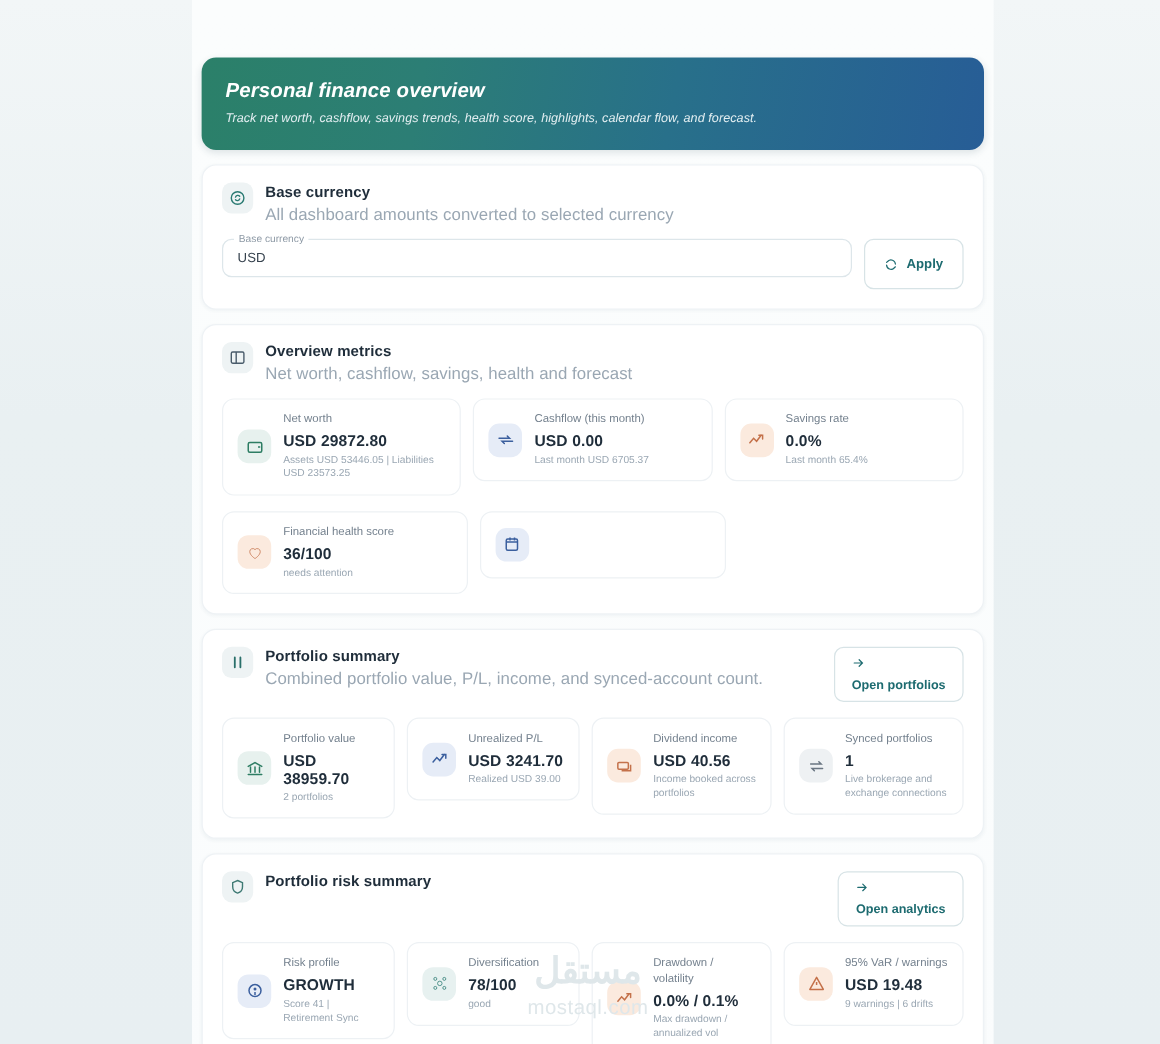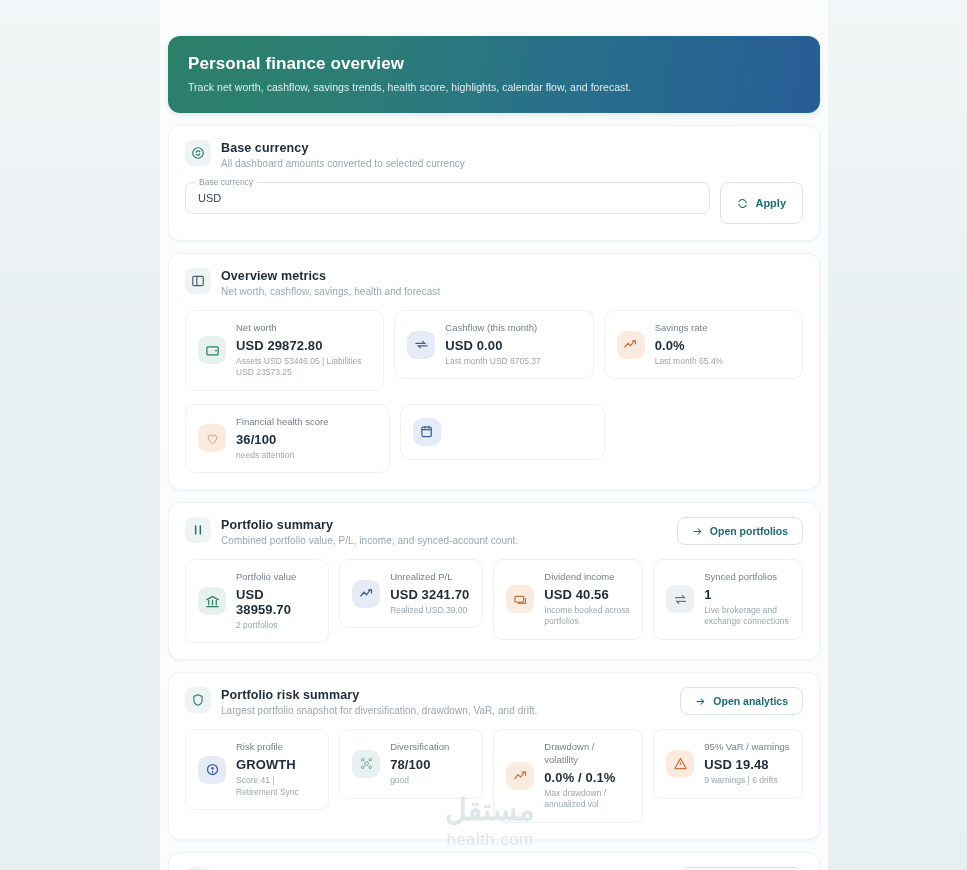--- a/index.html
+++ b/index.html
@@ -18,62 +18,64 @@
     position: absolute;
     left: 160px; top: 0;
     width: 668px;
     padding: 36px 0 0 0;
     background: linear-gradient(180deg,#fbfdfd 0%,#fafcfd 100%);
     min-height: 870px;
   }
 
   
   .hero {
-    margin: 0 8px 12px 8px;
+    margin: 12px 8px 12px 8px;
     border-radius: 12px;
     background: linear-gradient(100deg,#2b8069 0%,#2c7e75 28%,#28708a 60%,#275d96 100%);
     padding: 18px 20px 20px 20px;
     color: #fff;
     box-shadow: 0 2px 6px rgba(30,60,80,.13);
+    font-style: italic;
   }
   .hero h1 { font-size: 17px; font-weight: bold; letter-spacing: .1px; margin-bottom: 7px; }
   .hero p { font-size: 10.5px; color: #e2eef1; letter-spacing: .05px; }
 
   
   .card {
     margin: 0 8px 12px 8px;
     background: #fff;
     border: 1px solid #eef2f5;
     border-radius: 12px;
     padding: 14px 16px 16px 16px;
     box-shadow: 0 1px 3px rgba(40,70,90,.05);
   }
   .card-head { display: flex; align-items: flex-start; gap: 10px; }
   .card-head .titles { flex: 1; min-width: 0; padding-top: 1px; }
   .card-title { font-size: 12.5px; font-weight: bold; color: #1f2d3a; letter-spacing: .1px; }
-  .card-sub { font-size: 10px; color: #9aa7b3; margin-top: 3px; letter-spacing: .05px; }
+  .card-sub { font-size: 14px; color: #9aa7b3; margin-top: 3px; letter-spacing: .05px; }
 
   .hicon {
     width: 26px; height: 26px; border-radius: 8px;
     background: #eef3f4;
     display: flex; align-items: center; justify-content: center;
     flex: 0 0 26px;
   }
   .hicon svg { width: 14px; height: 14px; }
 
   
   .linkbtn {
     border: 1px solid #d7e3e6;
     background: #fff;
     border-radius: 8px;
     padding: 7px 14px;
-    display: flex; align-items: flex-end; gap: 7px;
+    display: flex; align-items: flex-start; gap: 7px;
     font-size: 10.5px; font-weight: bold; color: #1d6b70;
     white-space: nowrap;
     cursor: pointer;
+    flex-direction: column;
   }
   .linkbtn svg { width: 11px; height: 11px; }
 
   
   .field-wrap { display: flex; align-items: stretch; gap: 10px; margin-top: 13px; }
   .field {
     flex: 1; position: relative;
     border: 1px solid #dde6ea; border-radius: 8px;
     height: 32px; display: flex; align-items: center; padding: 0 12px;
   }
@@ -323,21 +325,20 @@
 
     <div class="card">
       <div class="card-head">
         <span class="hicon">
           <svg viewBox="0 0 24 24" fill="none" stroke="#3f7a74" stroke-width="2">
               <path d="M12 3l7 3v6c0 5-3.3 8-7 9-3.7-1-7-4-7-9V6z"></path>
             </svg>
         </span>
         <div class="titles">
           <div class="card-title">Portfolio risk summary</div>
-          <div class="card-sub">Largest portfolio snapshot for diversification, drawdown, VaR, and drift.</div>
         </div>
         <div class="linkbtn">
           <svg viewBox="0 0 24 24" fill="none" stroke="#1d6b70" stroke-width="2.2" stroke-linecap="round">
               <path d="M4 12h15M13 6l6 6-6 6"></path>
             </svg>
           <span>Open analytics</span>
         </div>
       </div>
       <div class="tiles">
         <div class="tile" style="width:150px">
@@ -418,15 +419,15 @@
           <span>Open research</span>
         </div>
       </div>
 
     </div>
 
   </div>
 
   <div class="wm">
     <div class="ar">مستقل</div>
-    <div class="en">health.com</div>
+    <div class="en">mostaql.com</div>
   </div>
 </div>
 
 </body></html>

